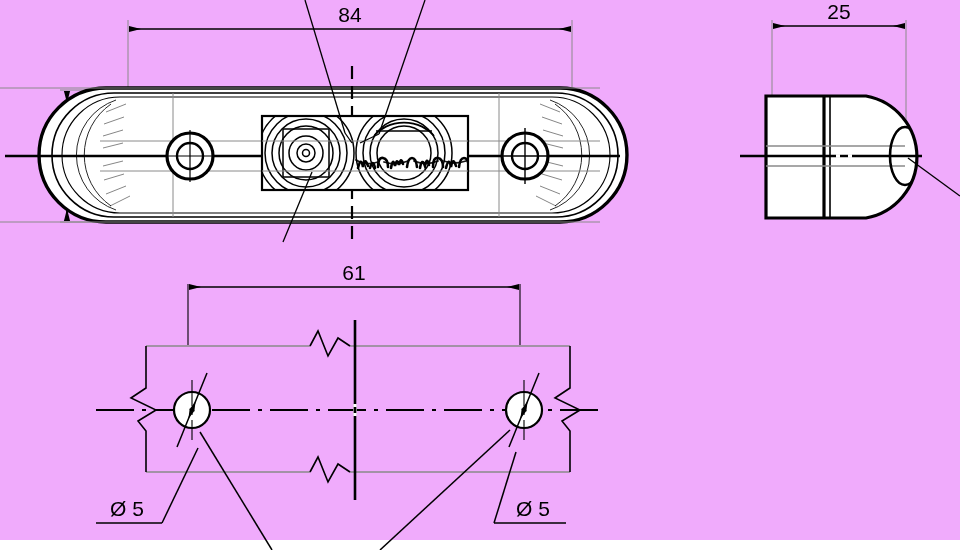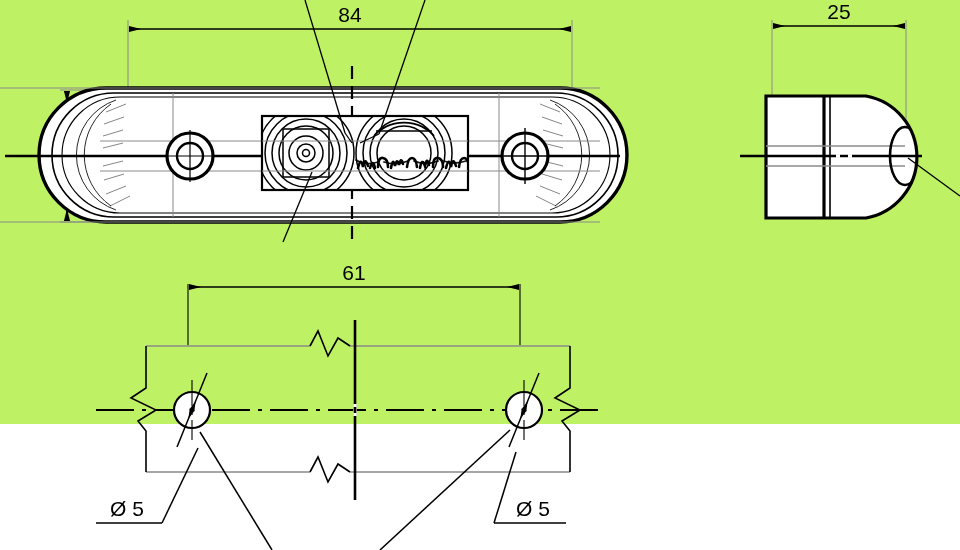--- a/index.html
+++ b/index.html
@@ -1,19 +1,19 @@
 <!DOCTYPE html>
 <html><head>
 <meta charset="utf-8">
 <title>Technical Drawing</title>
 <style>
   html,body{margin:0;padding:0;background:#ffffff;}
   body{width:960px;height:550px;overflow:hidden;
        font-family:"Liberation Sans", sans-serif;}
-  #sheet{position:relative;width:960px;height:424px;background:#bef264;text-align:center;}
+  #sheet{position:relative;width:960px;height:540px;background:#f0abfc;text-align:center;}
   svg{display:block;}
   .dimtext{font-family:"Liberation Sans", sans-serif;font-size:21px;fill:#000;}
 </style>
 </head>
 <body>
 
 <div id="sheet">
 <svg width="960" height="550" viewBox="0 0 960 550">
 
   <defs>

